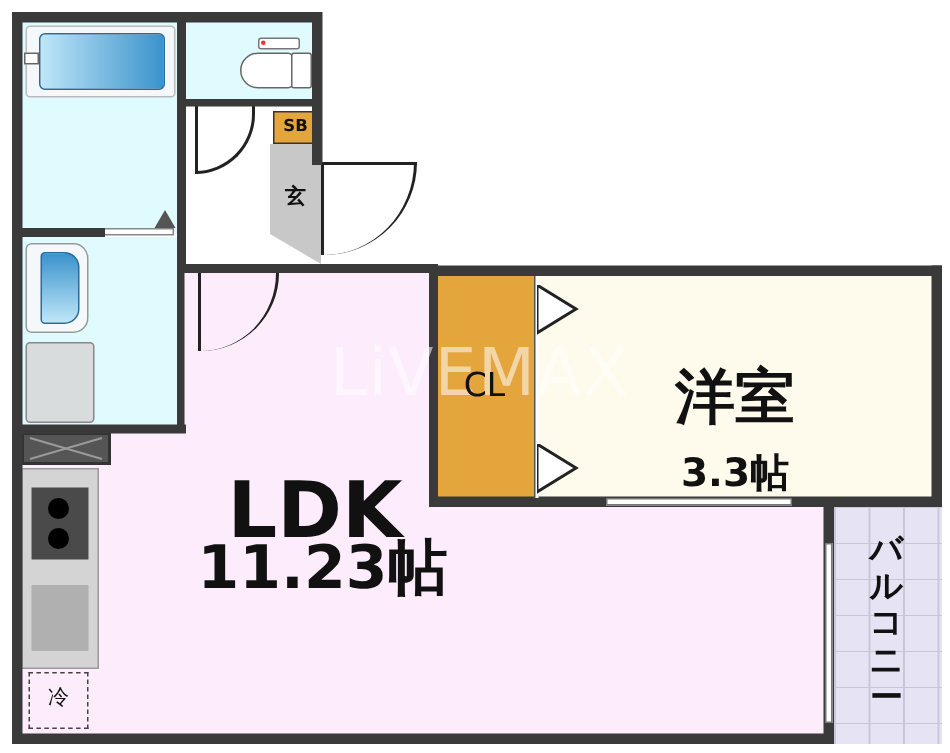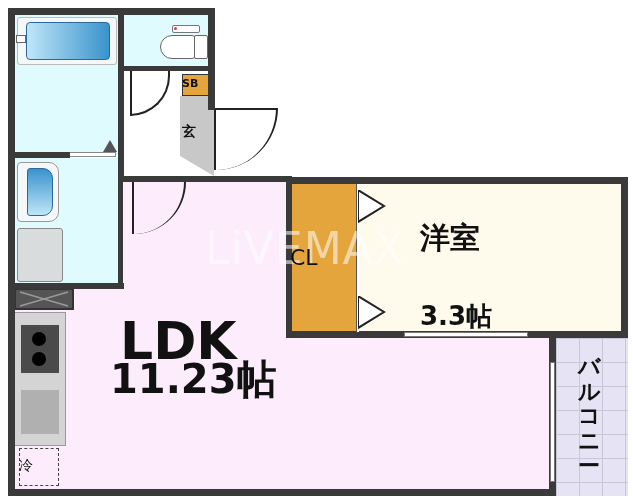--- a/index.html
+++ b/index.html
@@ -1,19 +1,19 @@
 <!DOCTYPE html>
 <html><head>
 <meta charset="utf-8">
 <style>
   html,body{margin:0;padding:0;background:#ffffff;}
   body{width:633px;height:502px;position:relative;overflow:hidden;font-family:"DejaVu Sans","Liberation Sans",sans-serif;}
   .abs{position:absolute;box-sizing:border-box;}
   .wall{position:absolute;background:#3a3a3a;}
-  .label{position:absolute;color:#111;font-weight:bold;text-align:left;line-height:1.05;white-space:nowrap;}
+  .label{position:absolute;color:#111;font-weight:bold;text-align:center;line-height:1.05;white-space:nowrap;}
   .door-arc{position:absolute;box-sizing:border-box;border:2px solid #222;}
   .grid{background-color:#e6e3f5;background-image:linear-gradient(#c9c6d8 1px,transparent 1px),linear-gradient(90deg,#c9c6d8 1px,transparent 1px);background-size:23px 24px;}
 </style>
 </head>
 <body>
 
 <div class="abs" style="left:14px;top:14px;width:106px;height:142px;background:#e0fbfd;"></div>
 <div class="abs" style="left:122px;top:14px;width:92px;height:56px;background:#e0fbfd;"></div>
 <div class="abs" style="left:122px;top:70px;width:92px;height:110px;background:#ffffff;"></div>
 <div class="abs" style="left:14px;top:158px;width:106px;height:128px;background:#e0fbfd;"></div>
@@ -86,17 +86,17 @@
 <svg class="abs" style="left:358px;top:296px;" width="30" height="34">
     <polygon points="0,0 26,16 0,32" fill="#fff" stroke="#222" stroke-width="2"></polygon>
   </svg>
 
 <div class="abs" style="left:404px;top:332px;width:124px;height:5px;background:#fff;border:1px solid #777;"></div>
 <div class="abs" style="left:550px;top:362px;width:5px;height:120px;background:#fff;border:1px solid #777;"></div>
 
 <div class="label" style="left:205px;top:226px;width:230px;font-size:44px;color:rgba(255,255,255,0.55);font-weight:normal;letter-spacing:1px;">LiVEMAX</div>
 
 <div class="label" style="left:290px;top:246px;width:66px;font-size:22px;font-weight:normal;">CL</div>
-<div class="label" style="left:420px;top:222px;width:140px;font-size:30px;">洋室</div>
+<div class="label" style="left:420px;top:244px;width:140px;font-size:40px;">洋室</div>
 <div class="label" style="left:420px;top:260px;width:140px;font-size:26px;margin-top:43px;">3.3帖</div>
 <div class="label" style="left:120px;top:314px;width:180px;font-size:52px;">LDK</div>
 <div class="label" style="left:110px;top:358px;width:210px;font-size:40px;">11.23帖</div>
 <div class="label" style="left:578px;top:355px;width:26px;font-size:22px;white-space:normal;word-break:break-all;line-height:1.12;">バルコニー</div>
 
 </body></html>

